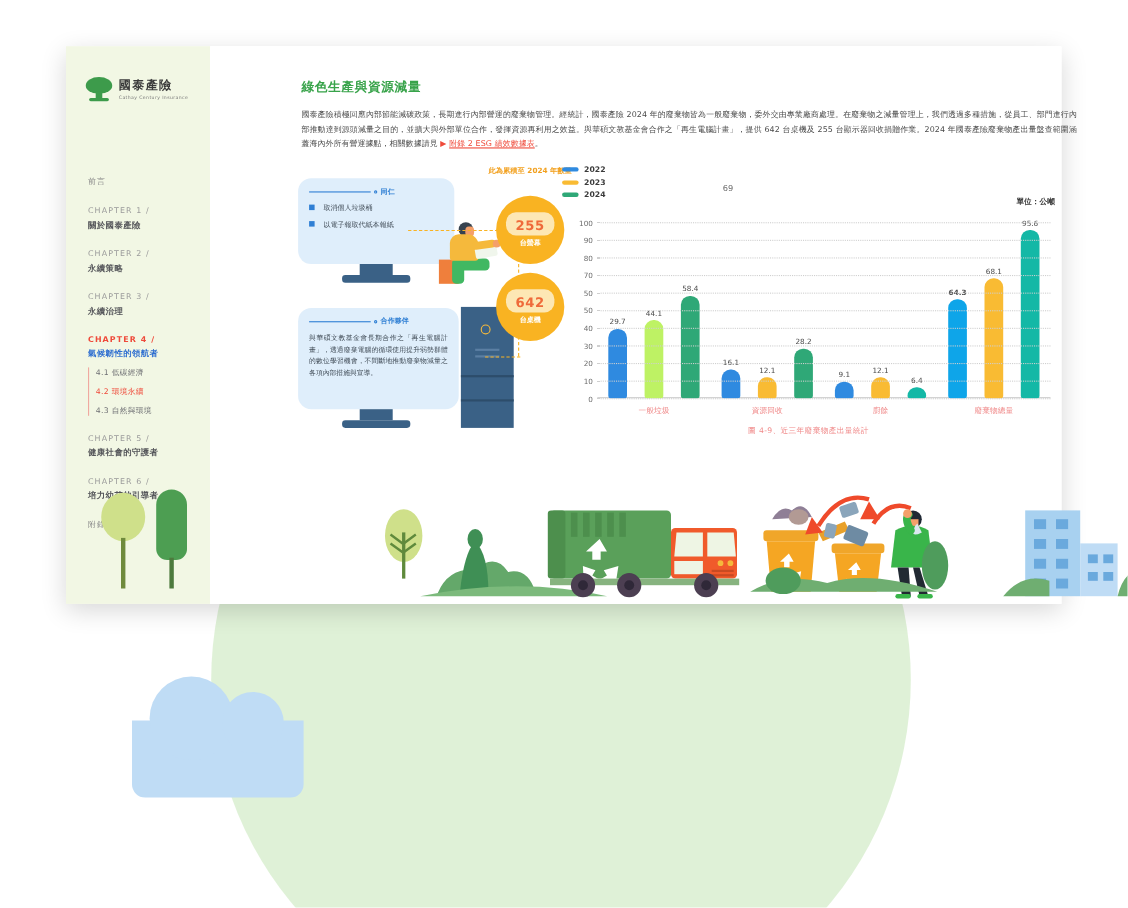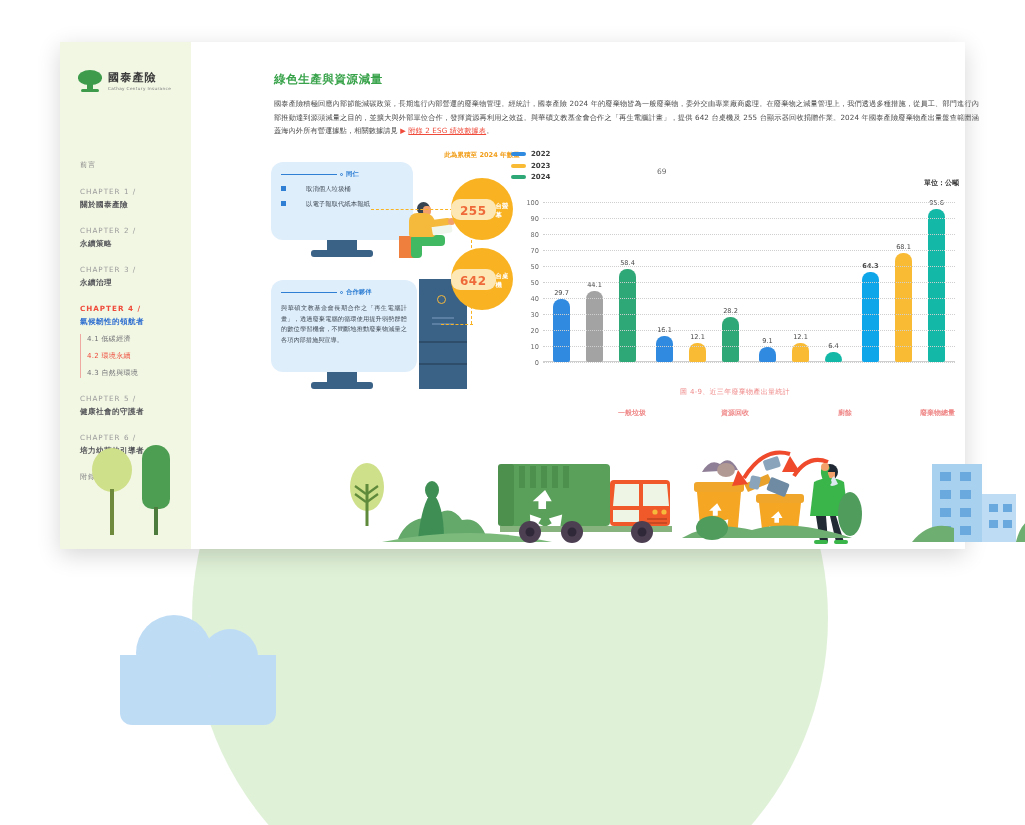--- a/index.html
+++ b/index.html
@@ -91,21 +91,21 @@
   
   .info { position: absolute; left: 80px; top: 112px; width: 240px; height: 245px; }
   .card {
     position: absolute; background: #dfeefb; padding: 8px 10px 10px 10px; border-radius: 12px;
   }
   .card1 { left: 0; top: 8px; width: 142px; height: 78px; }
   .card2 { left: 0; top: 126px; width: 146px; height: 92px; }
   .card-tag { display: flex; align-items: center; gap: 3px; font-size: 6.4px; font-weight: 700; color: #2f7fd4; }
   .tag-rule { width: 56px; height: 1px; background: #2f7fd4; }
   .tag-dot { width: 3px; height: 3px; border: 1px solid #2f7fd4; border-radius: 50%; }
-  .bullet { display: flex; align-items: flex-start; gap: 20px; font-size: 6.4px; color: #3f4a55; margin-top: 6px; }
+  .bullet { display: flex; align-items: flex-start; gap: 8px; font-size: 6.4px; color: #3f4a55; margin-top: 6px; }
   .bullet .sq { width: 5px; height: 5px; background: #2f7fd4; margin-top: 1px; flex: none; }
   .card-text { font-size: 6.2px; line-height: 10.5px; color: #3f4a55; margin-top: 6px; text-align: justify; }
 
   .monitor-stand { position: absolute; background: #3a6186; }
   .m1-neck { left: 56px; top: 86px; width: 30px; height: 10px; }
   .m1-base { left: 40px; top: 96px; width: 62px; height: 7px; border-radius: 3px; }
   .m2-neck { left: 56px; top: 218px; width: 30px; height: 10px; }
   .m2-base { left: 40px; top: 228px; width: 62px; height: 7px; border-radius: 3px; }
 
   
@@ -121,21 +121,21 @@
   .p-laptop { position: absolute; left: 41px; top: 24px; width: 20px; height: 10px; background: #f0f6ec; border-radius: 2px; transform: rotate(-10deg); }
 
   
   .tower { position: absolute; left: 148px; top: 125px; width: 48px; height: 110px; background: #3a6186; }
   .tower .led { position: absolute; left: 18px; top: 16px; width: 9px; height: 9px; border: 1.2px solid #f5b93c; border-radius: 50%; }
   .tower .slot { position: absolute; left: 13px; width: 22px; height: 1.6px; background: #5b7fa3; }
   .tower .line { position: absolute; left: 0; width: 48px; height: 1.6px; background: #2d4d6b; }
 
   
   .amber-note { position: absolute; left: 172px; top: -4px; width: 78px; text-align: center; font-size: 6.6px; font-weight: 700; color: #f2a01e; line-height: 11px; }
-  .amber { position: absolute; width: 62px; height: 62px; border-radius: 50%; background: #f9b322; display:flex; flex-direction: row; align-items:center; justify-content:center; }
+  .amber { position: absolute; width: 62px; height: 62px; border-radius: 50%; background: #f9b322; display:flex; flex-direction: column; align-items:center; justify-content:center; }
   .amber1 { left: 180px; top: 24px; }
   .amber2 { left: 180px; top: 94px; }
   .amber .pill { background: #fde7b4; border-radius: 9px; padding: 1px 9px; }
   .amber .num { font-size: 12px; font-weight: 700; color: #ef6a3a; letter-spacing: .5px; }
   .amber .unit { font-size: 6.4px; color: #fff; margin-top: 3px; font-weight: 700; }
   .dash-h { position: absolute; background: none; border-top: 1px dashed #f9b322; }
   .dash-v { position: absolute; border-left: 1px dashed #f9b322; }
 
   
   .chart-wrap { position: absolute; left: 320px; top: 108px; width: 448px; height: 250px; }
@@ -147,21 +147,21 @@
 
   .plot { position: absolute; left: 32px; top: 52px; width: 412px; height: 160px; }
   .gridline { position: absolute; left: 0; width: 100%; border-top: 1px dotted #cfcfcf; }
   .ytick { position: absolute; right: 100%; margin-right: 4px; transform: translateY(-50%); font-size: 6.6px; color: #6b6b6b; }
   .axis-base { position: absolute; left: 0; bottom: 0; width: 100%; height: 1px; background: #cfcfcf; }
   .groups { position: absolute; left: 0; top: 0; width: 100%; height: 100%; display: flex; }
   .group { flex: 1; position: relative; display: flex; align-items: flex-end; justify-content: center; gap: 16px; }
   .bar { width: 17px; border-radius: 8px 8px 2px 2px; position: relative; }
   .bar .vlabel { position: absolute; bottom: 100%; left: 50%; transform: translateX(-50%); margin-bottom: 2px; font-size: 6.6px; color: #4a4a4a; white-space: nowrap; }
   .xlabels { position: absolute; left: 32px; top: 218px; width: 412px; display: flex; }
-  .xlabel { flex: 1; text-align: right; font-size: 7px; font-weight: 700; color: #f08a8a; margin-top: 40px; }
+  .xlabel { flex: 1; text-align: center; font-size: 7px; font-weight: 400; color: #f08a8a; }
   .caption { position: absolute; left: 0; top: 237px; width: 448px; text-align: center; font-size: 7px; color: #f08a8a; letter-spacing: .3px; }
 
   
   .illus { position: absolute; left: 131px; top: 400px; width: 774px; height: 107px; }
   .pagenum { position: absolute; left: 571px; top: 525px; font-size: 7.5px; color: #6b6b6b; }
 </style>
 </head>
 <body>
 
 <div id="stage">
@@ -329,21 +329,21 @@
 
         <div class="unit-label">單位：公噸</div>
 
         <div class="plot" id="plot">
           <div class="axis-base"></div>
           <div class="groups" id="groups">
               <div class="group">
                 <div class="bar" style="height: 63.2px; background: rgb(47, 138, 224);">
                   <span class="vlabel">29.7</span>
                 </div>
-                <div class="bar" style="height: 70.56px; background: #a3a3a3;">
+                <div class="bar" style="height: 70.56px; background: #bef264;">
                   <span class="vlabel">44.1</span>
                 </div>
                 <div class="bar" style="height: 93.44px; background: rgb(47, 168, 119);">
                   <span class="vlabel">58.4</span>
                 </div>
               </div>
               <div class="group">
                 <div class="bar" style="height: 25.76px; background: rgb(47, 138, 224);">
                   <span class="vlabel">16.1</span>
                 </div>

